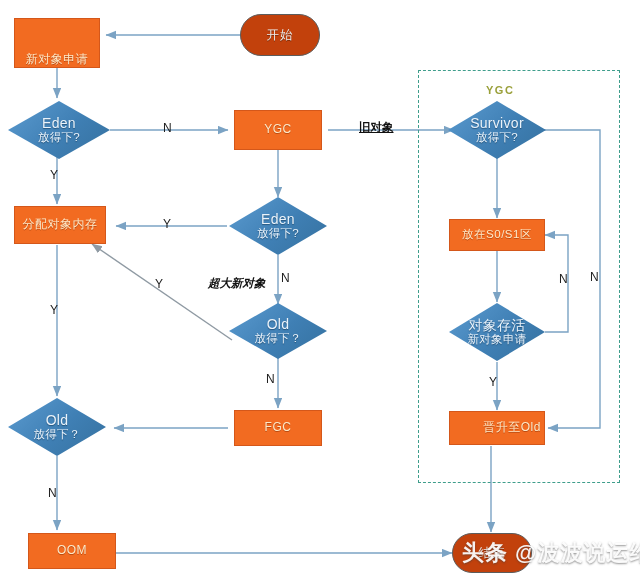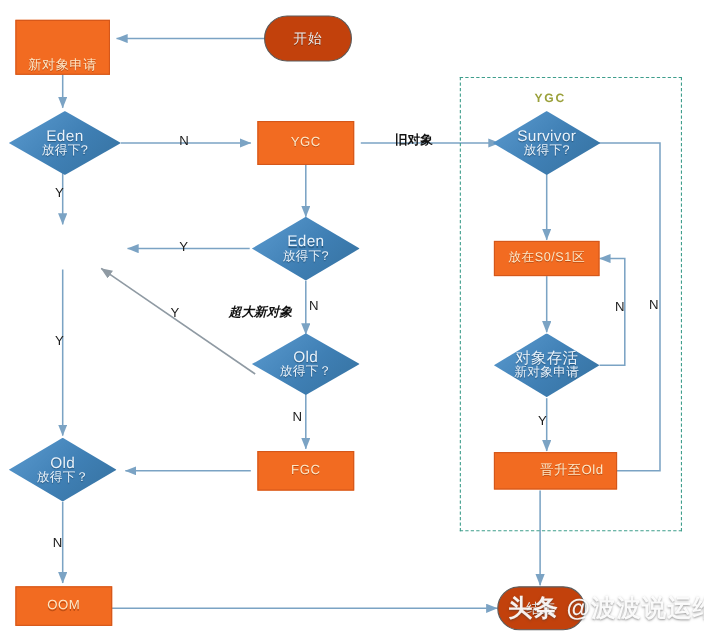--- a/index.html
+++ b/index.html
@@ -184,20 +184,23 @@
     <span>YGC</span>
   </div>
 
   <div class="node dec" style="left:448px; top:101px; width:98px; height:58px;">
     <div>
       <span class="l1">Survivor</span>
       <span class="l2">放得下?</span>
     </div>
   </div>
 
+  <div class="node proc" style="left:14px; top:206px; width:92px; height:38px;">
+    <span>分配对象内存</span>
+  </div>
 
   <div class="node dec" style="left:229px; top:197px; width:98px; height:58px;">
     <div>
       <span class="l1">Eden</span>
       <span class="l2">放得下?</span>
     </div>
   </div>
 
   <div class="node proc small" style="left:449px; top:219px; width:96px; height:32px;">
     <span>放在S0/S1区</span>
@@ -221,35 +224,35 @@
     <div>
       <span class="l1">Old</span>
       <span class="l2">放得下？</span>
     </div>
   </div>
 
   <div class="node proc" style="left:234px; top:410px; width:88px; height:36px;">
     <span>FGC</span>
   </div>
 
-  <div class="node proc" style="left:449px; top:411px; width:112px; height:34px;padding-left:30px;">
+  <div class="node proc" style="left:449px; top:411px; width:96px; height:34px;padding-left:30px;">
     <span>晋升至Old</span>
   </div>
 
-  <div class="node proc" style="left:14px; top:533px; width:88px; height:36px;">
+  <div class="node proc" style="left:28px; top:533px; width:88px; height:36px;">
     <span>OOM</span>
   </div>
 
   <div class="node term" style="left:452px; top:533px; width:80px; height:40px;">
     <span>结束</span>
   </div>
 
   <div class="elabel" style="left:163px; top:121px;">N</div>
   <div class="elabel" style="left:50px; top:168px;">Y</div>
-  <div class="elabel cn" style="left:359px; top:120px;">旧对象</div>
+  <div class="elabel cn" style="left:359px; top:120px;text-decoration:underline;">旧对象</div>
   <div class="elabel" style="left:163px; top:217px;">Y</div>
   <div class="elabel" style="left:281px; top:271px;">N</div>
   <div class="elabel cn" style="left:208px; top:276px;font-style:italic;">超大新对象</div>
   <div class="elabel" style="left:155px; top:277px;">Y</div>
   <div class="elabel" style="left:266px; top:372px;">N</div>
   <div class="elabel" style="left:50px; top:303px;">Y</div>
   <div class="elabel" style="left:48px; top:486px;">N</div>
   <div class="elabel" style="left:590px; top:270px;">N</div>
   <div class="elabel" style="left:559px; top:272px;">N</div>
   <div class="elabel" style="left:489px; top:375px;">Y</div>

